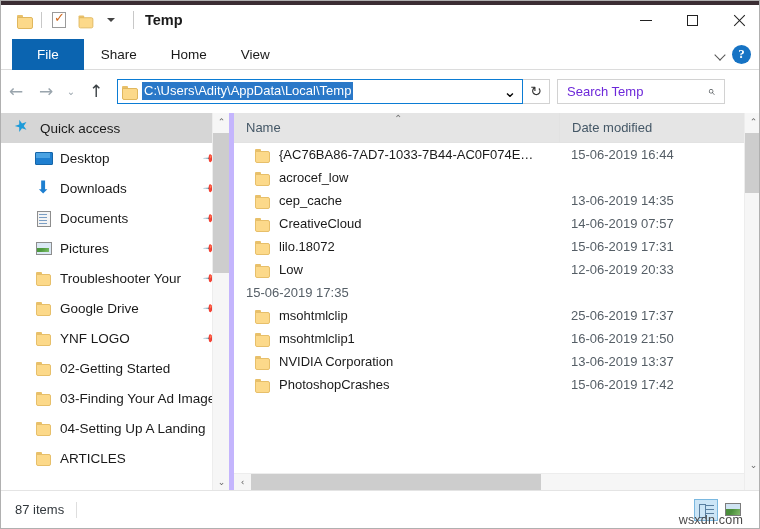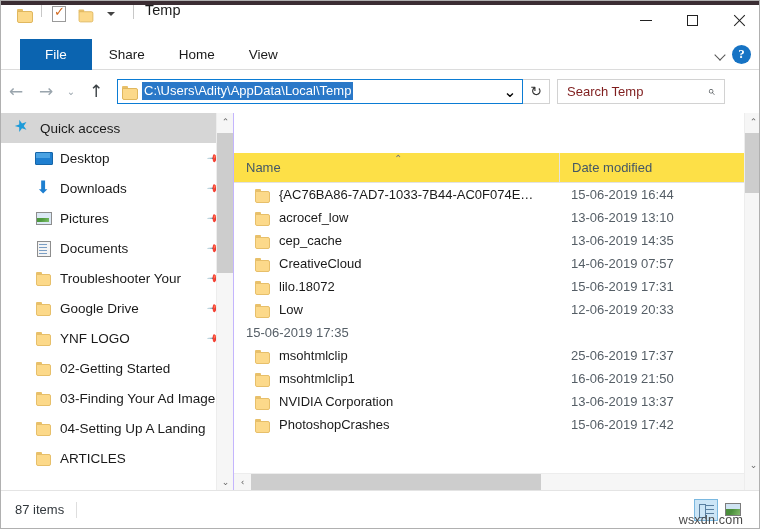--- a/index.html
+++ b/index.html
@@ -20,21 +20,21 @@
   
   #titlebar {
     position: absolute; left: 0; top: 0; width: 760px; height: 38px;
     background: #ffffff;
     display: flex; align-items: center;
   }
   #titlebar-topstrip {
     position: absolute; left: 0; top: 0; width: 760px; height: 4px;
     background: #3b2d33;
   }
-  #qat { display: flex; align-items: flex-start; height: 38px; padding-left: 10px; gap: 0px; }
+  #qat { display: flex; align-items: center; height: 38px; padding-left: 10px; gap: 0px; font-weight: bold; }
   .qat-btn {
     width: 26px; height: 26px; display: flex; align-items: center;
     justify-content: center; cursor: pointer;
   }
   .qat-sep { width: 1px; height: 16px; background: #c8c8c8; margin: 0 4px; }
   .folder-ico {
     width: 15px; height: 13px; position: relative; display: inline-block;
   }
   .folder-ico::before {
     content: ""; position: absolute; left: 0; top: 1px; width: 6px; height: 3px;
@@ -75,21 +75,21 @@
     content: ""; position: absolute; left: 0; top: 6px; width: 15px; height: 1px;
     background: #222;
   }
   .wc-x::before { transform: rotate(45deg); }
   .wc-x::after  { transform: rotate(-45deg); }
 
   
   #ribbon {
     position: absolute; left: 0; top: 38px; width: 760px; height: 31px;
     background: #ffffff; border-bottom: 1px solid #dcdcdc;
-    display: flex; align-items: stretch; padding-left: 8px;
+    display: flex; align-items: stretch;
   }
   .rtab {
     display: flex; align-items: center; justify-content: center;
     font-size: 13.5px; color: #1a1a1a; padding: 0 17px; cursor: pointer;
     height: 31px;
   }
   .rtab.file {
     background: #0b64b0; color: #ffffff; padding: 0 25px; margin-left: 11px;
   }
   #ribbon-right {
@@ -141,38 +141,38 @@
   #refresh-btn {
     width: 27px; height: 25px; border: 1px solid #d2d2d2; border-left: none;
     display: flex; align-items: center; justify-content: center;
     cursor: pointer; background: #fff; color: #333; font-size: 14px;
     font-family: "DejaVu Sans", sans-serif;
   }
   #searchbox {
     width: 168px; height: 25px; margin-left: 7px; border: 1px solid #d2d2d2;
     background: #ffffff; display: flex; align-items: center; padding: 0 4px 0 9px;
   }
-  #search-ph { font-size: 13px; color: #7f1d1d; }
+  #search-ph { font-size: 13px; color: #6d28d9; }
   #search-ico {
     margin-left: auto; width: 18px; display: flex; align-items: center;
     justify-content: center; font-size: 13px; color: #3c4246;
     font-family: "DejaVu Sans", sans-serif; cursor: pointer;
     transform: scaleX(-1);
   }
 
   
   #content {
     position: absolute; left: 0; top: 112px; width: 760px; height: 377px;
     display: flex;
   }
 
   
   #sidebar {
     position: relative; width: 233px; height: 377px;
-    background: #ffffff; border-right: 1px solid #c4b5fd;
+    background: #ffffff; border-right: 5px solid #c4b5fd;
     overflow: hidden;
   }
   .sb-item {
     display: flex; align-items: center; height: 30px; padding-left: 14px;
     cursor: pointer; position: relative;
   }
   .sb-item.selected { background: #d6d6d6; }
   .sb-item.indent { padding-left: 34px; }
   .sb-label {
     font-size: 13.5px; color: #1a1a1a; margin-left: 9px;
@@ -244,21 +244,21 @@
     position: absolute; left: 0; width: 17px; background: #cdcdcd; cursor: pointer;
   }
 
   
   #filepane {
     position: relative; flex: 1; height: 377px; background: #ffffff;
     overflow: hidden;
   }
   #colheader {
     position: relative; height: 30px; border-bottom: 1px solid #e2e2e2;
-    display: flex; align-items: center; background: #fde047; margin-top: 40px;
+    display: flex; align-items: center; background: #e5e5e5;
   }
   .colh {
     font-size: 13px; color: #445766; height: 30px; display: flex;
     align-items: center; cursor: pointer; padding-left: 12px; position: relative;
   }
   .colh.name { width: 325px; }
   .colh.date { width: 160px; border-left: 1px solid #e2e2e2; }
   #sort-ind {
     position: absolute; left: 160px; top: 0px; font-size: 10px; color: #777;
     font-family: "DejaVu Sans", sans-serif;
@@ -417,27 +417,27 @@
             <span class="ic ic-desktop"></span>
             <span class="sb-label">Desktop</span>
             <span class="pin" style="font-size: 11px;">📌</span>
           </div>
           <div class="sb-item indent">
             <span class="ic ic-download"></span>
             <span class="sb-label">Downloads</span>
             <span class="pin" style="font-size: 11px;">📌</span>
           </div>
           <div class="sb-item indent">
+            <span class="ic ic-doc"></span>
+            <span class="sb-label">Documents</span>
+            <span class="pin" style="font-size: 11px;">📌</span>
+          </div>
+          <div class="sb-item indent">
             <span class="ic ic-pic"></span>
             <span class="sb-label">Pictures</span>
-            <span class="pin" style="font-size: 11px;">📌</span>
-          </div>
-          <div class="sb-item indent">
-            <span class="ic ic-doc"></span>
-            <span class="sb-label">Documents</span>
             <span class="pin" style="font-size: 11px;">📌</span>
           </div>
           <div class="sb-item indent">
             <span class="ic ic-folder"></span>
             <span class="sb-label">Troubleshooter Your</span>
             <span class="pin" style="font-size: 11px;">📌</span>
           </div>
           <div class="sb-item indent">
             <span class="ic ic-folder"></span>
             <span class="sb-label">Google Drive</span>
@@ -489,21 +489,20 @@
               <span class="ic ic-folder"></span>
               <span class="fname-txt">{AC76BA86-7AD7-1033-7B44-AC0F074E…</span>
             </div>
             <div class="fdate">15-06-2019 16:44</div>
           </div>
           <div class="frow">
             <div class="fname">
               <span class="ic ic-folder"></span>
               <span class="fname-txt">acrocef_low</span>
             </div>
-            <div class="fdate">13-06-2019 13:10</div>
           </div>
           <div class="frow">
             <div class="fname">
               <span class="ic ic-folder"></span>
               <span class="fname-txt">cep_cache</span>
             </div>
             <div class="fdate">13-06-2019 14:35</div>
           </div>
           <div class="frow">
             <div class="fname">

